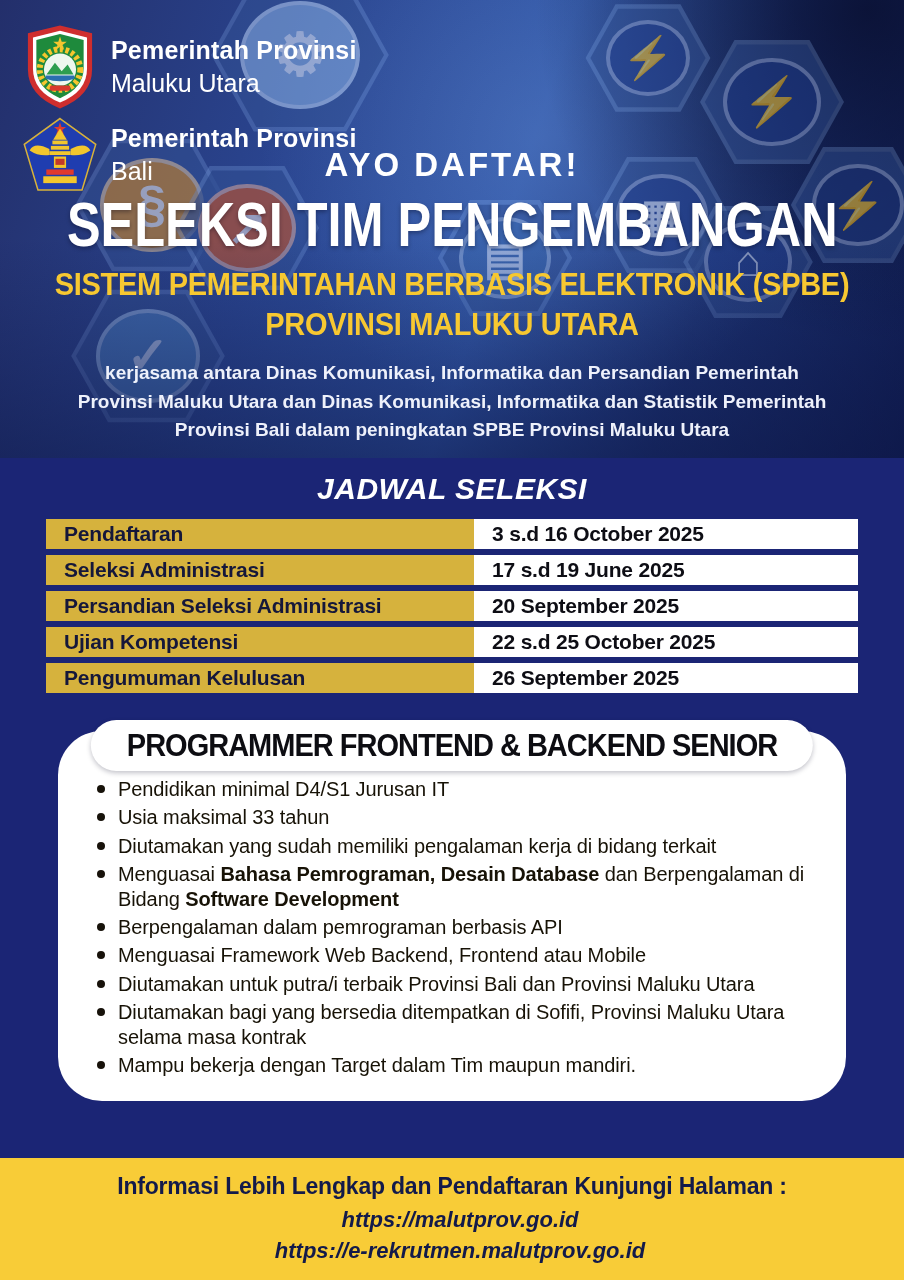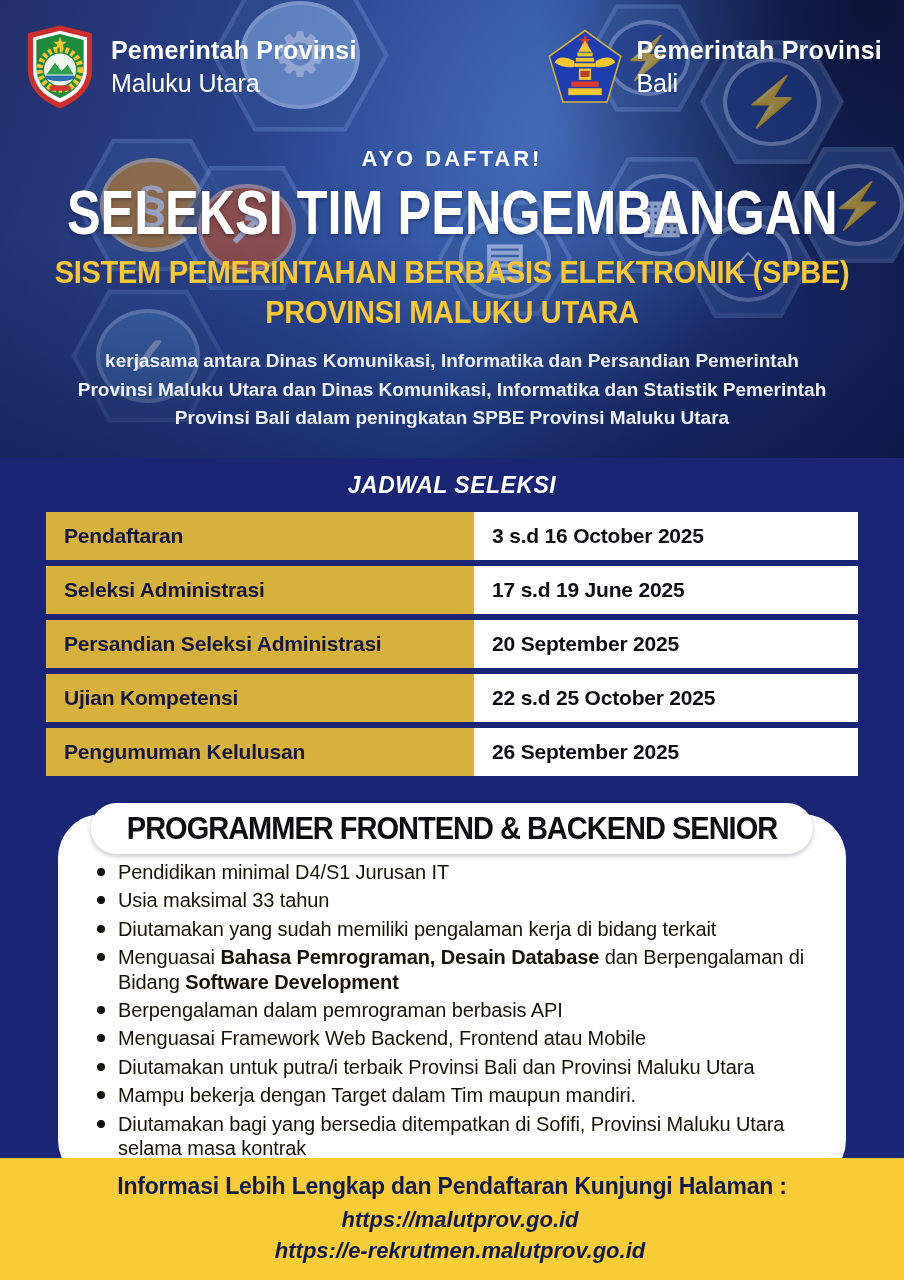--- a/index.html
+++ b/index.html
@@ -33,51 +33,51 @@
     width:64%; height:64%; border-radius:50%;
     border:4px solid rgba(205,220,250,.55);
     display:flex; align-items:center; justify-content:center;
     color:rgba(222,232,252,.88); font-weight:bold; line-height:1;
   }
   .hero-shade { position:absolute; inset:0; z-index:2;
     background:linear-gradient(180deg, rgba(13,22,70,0) 52%, rgba(13,22,70,.55) 100%); }
 
   .hero-header {
     position:absolute; top:22px; left:0; right:0; z-index:3;
-    display:flex; justify-content:space-between; padding:0 22px;
+    display:flex; justify-content:space-between; padding:0 22px;flex-direction:column;
   }
   .org { display:flex; align-items:center; gap:13px; }
   .org-lines { color:#fff; }
   .org-l1 { font-size:25px; font-weight:bold; letter-spacing:.2px; }
   .org-l2 { font-size:25px; font-weight:400; margin-top:4px; }
   .crest { display:block; }
 
   .hero-text { position:absolute; top:146px; left:0; right:0; z-index:3; text-align:center; }
-  .kicker { color:#fff; font-size:22px; font-weight:bold; letter-spacing:3px; }
+  .kicker { color:#fff; font-size:33px; font-weight:bold; letter-spacing:3px; }
   .h-title {
     display:inline-block; color:#fff; font-size:52px; font-weight:bold;
     letter-spacing:0; transform:scale(.97,1.22); transform-origin:center;
     margin-top:10px; white-space:nowrap; text-shadow:0 2px 4px rgba(0,0,20,.35);
   }
   .h-sub { color:#f7c831; font-weight:bold; font-size:29px; letter-spacing:-.3px;
     transform:scaleY(1.08); transform-origin:center; display:block; }
   .h-sub1 { margin-top:14px; }
   .h-sub2 { margin-top:7px; }
   .h-desc {
     color:#eef1fb; font-size:19px; line-height:1.5; font-weight:700;
     max-width:762px; margin:18px auto 0;
   }
 
   
   .sched-heading {
-    color:#fff; text-align:center; font-size:23px; font-weight:bold;
+    color:#fff; text-align:center; font-size:30px; font-weight:bold;
     font-style:italic; letter-spacing:.5px; margin:14px 0 13px;
   }
   .sched-table { margin:0 46px; }
-  .sched-row { display:flex; height:48px; margin-bottom:6px; }
+  .sched-row { display:flex; height:30px; margin-bottom:6px; }
   .sched-label {
     flex:0 0 50.5%; background:#d6b23d; color:#15173a;
     display:flex; align-items:center; padding-left:18px;
     font-size:21px; font-weight:bold; letter-spacing:-.2px;
   }
   .sched-value {
     flex:1; background:#ffffff; color:#0d0d14;
     display:flex; align-items:center; padding-left:18px;
     font-size:21px; font-weight:bold; letter-spacing:-.2px;
   }
@@ -255,22 +255,22 @@
       <span>PROGRAMMER FRONTEND &amp; BACKEND SENIOR</span>
     </div>
     <ul class="req-list">
         <li><span>Pendidikan minimal D4/S1 Jurusan IT</span></li>
         <li><span>Usia maksimal 33 tahun</span></li>
         <li><span>Diutamakan yang sudah memiliki pengalaman kerja di bidang terkait</span></li>
         <li><span>Menguasai </span><span class="b">Bahasa Pemrograman, Desain Database</span><span> dan Berpengalaman di Bidang </span><span class="b">Software Development</span></li>
         <li><span>Berpengalaman dalam pemrograman berbasis API</span></li>
         <li><span>Menguasai Framework Web Backend, Frontend atau Mobile</span></li>
         <li><span>Diutamakan untuk putra/i terbaik Provinsi Bali dan Provinsi Maluku Utara</span></li>
+        <li><span>Diutamakan bagi yang bersedia ditempatkan di Sofifi, Provinsi Maluku Utara selama masa kontrak</span></li>
         <li><span>Mampu bekerja dengan Target dalam Tim maupun mandiri.</span></li>
-        <li><span>Diutamakan bagi yang bersedia ditempatkan di Sofifi, Provinsi Maluku Utara selama masa kontrak</span></li>
       </ul>
   </div>
 
   <div class="footer">
     <div class="f-heading">Informasi Lebih Lengkap dan Pendaftaran Kunjungi Halaman :</div>
     <div class="f-links">
         <div class="f-link">https://malutprov.go.id</div>
         <div class="f-link">https://e-rekrutmen.malutprov.go.id</div>
       </div>
   </div>

